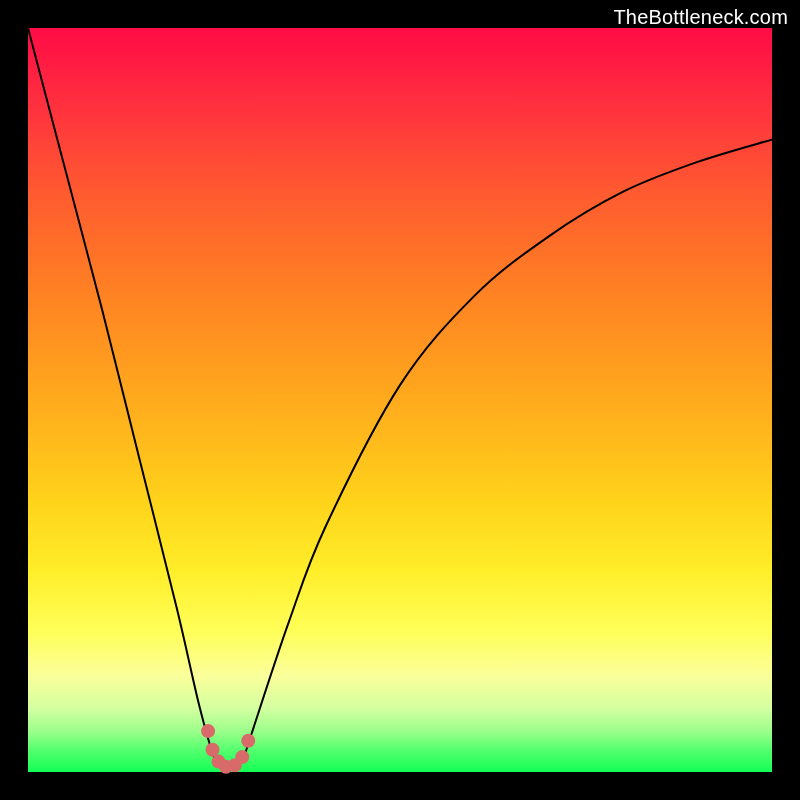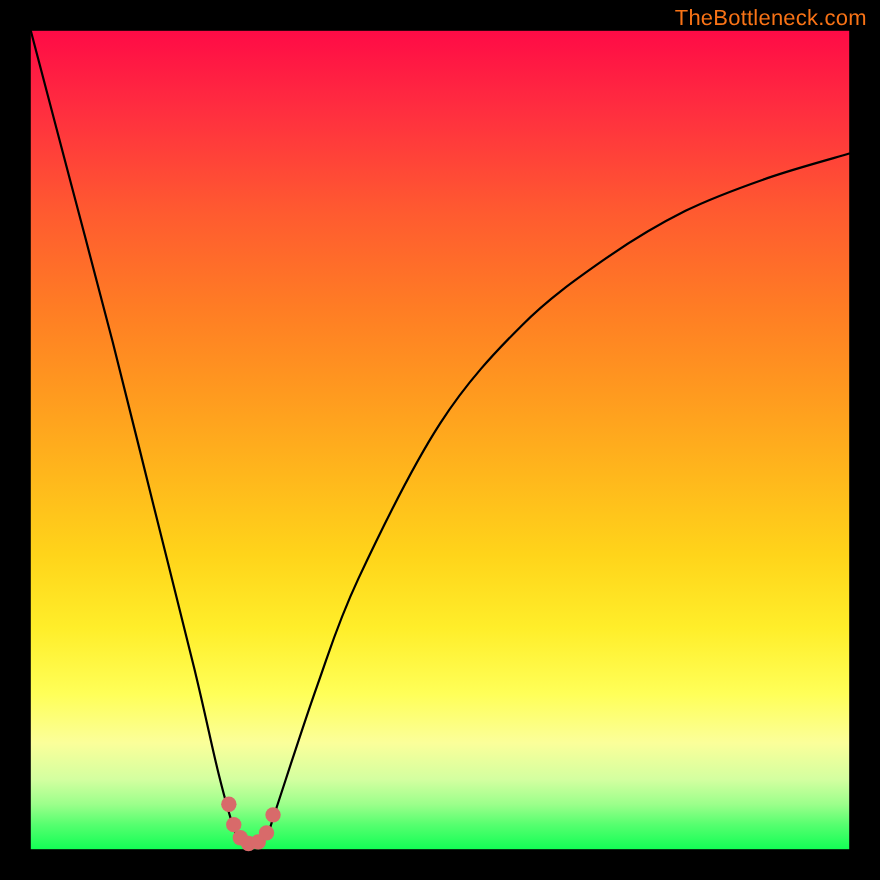--- a/index.html
+++ b/index.html
@@ -31,21 +31,21 @@
       #d3ffa0 91.5%,
       #9cff8b 94.5%,
       #56ff6f 97%,
       #13ff55 100%
     );
   }
   .watermark {
     position: absolute;
     top: 6px;
     right: 12px;
-    color: #f97316;
+    color: #ffffff;
     font-size: 20px;
     font-weight: 500;
     letter-spacing: 0.2px;
     z-index: 10;
   }
   svg.curve {
     position: absolute;
     left: 0;
     top: 0;
     width: 744px;

